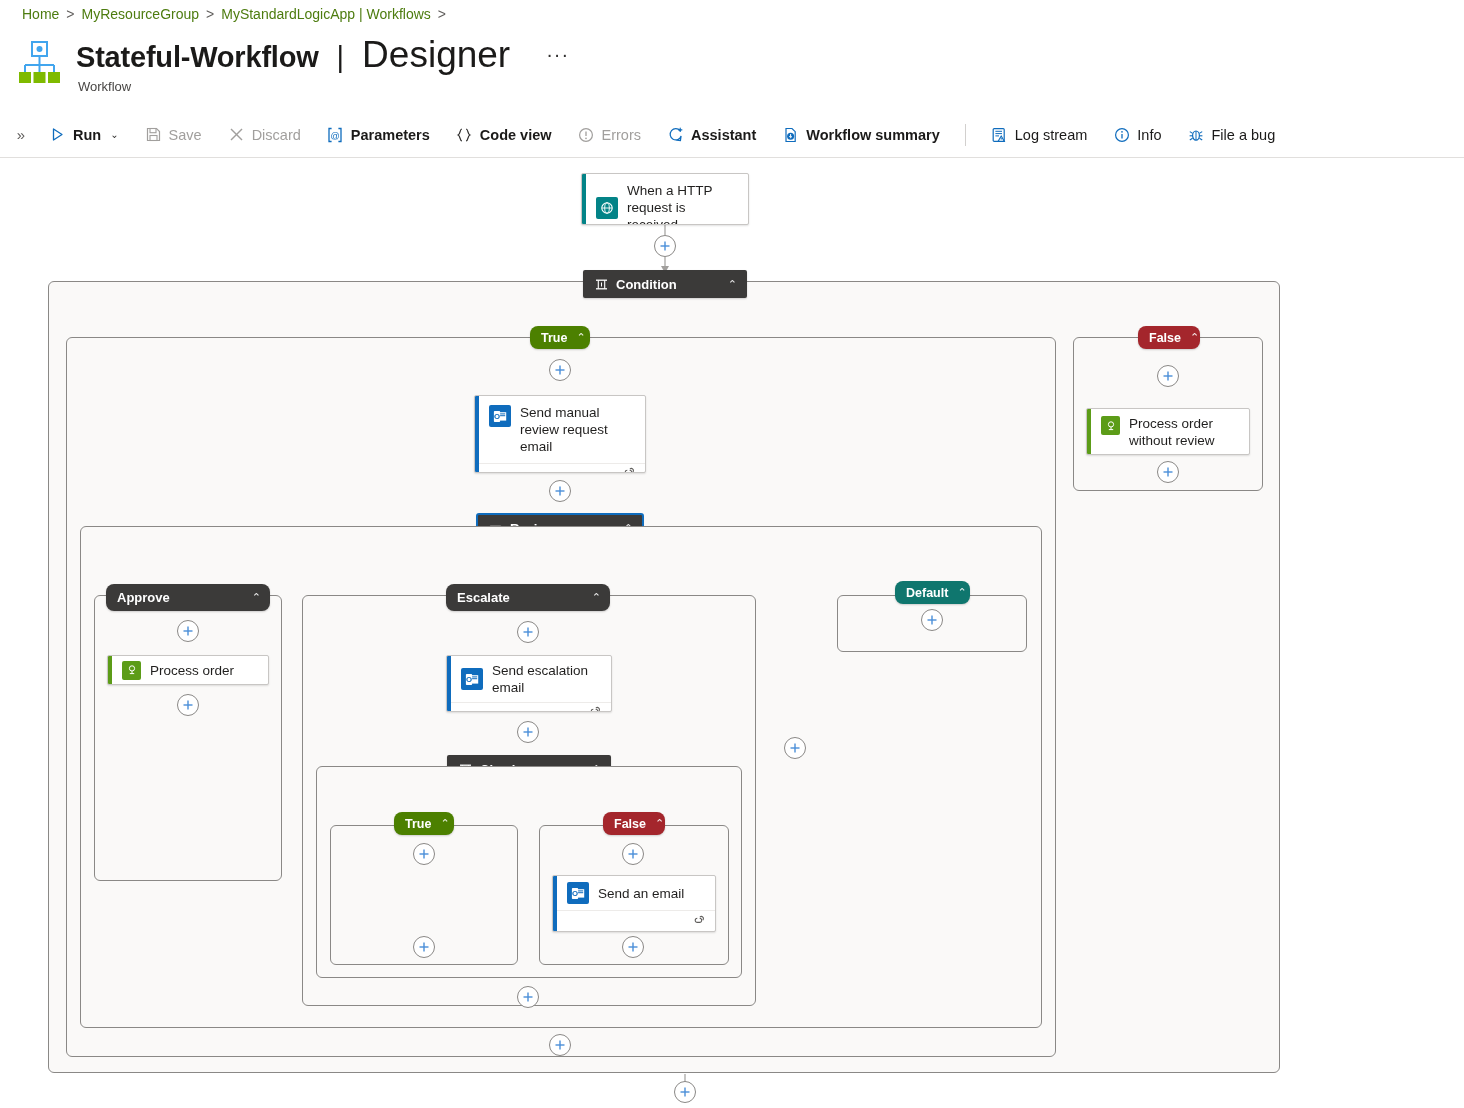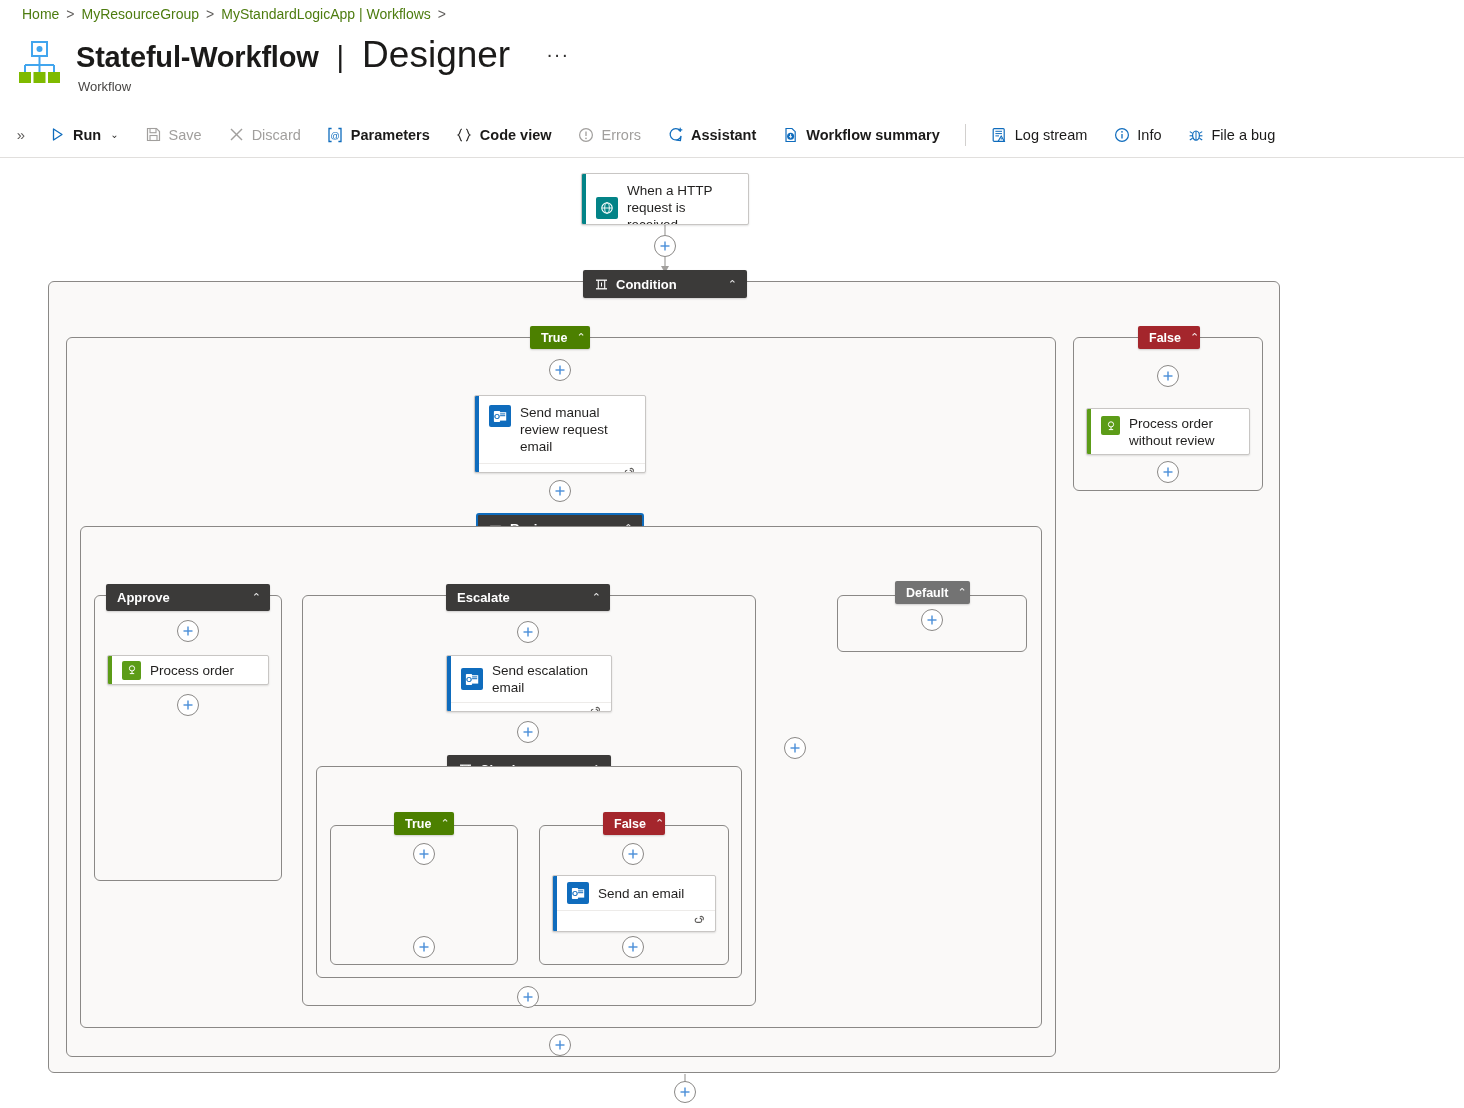--- a/index.html
+++ b/index.html
@@ -97,21 +97,21 @@
     box-shadow: 0 1px 2px rgba(0,0,0,0.18);
   }
   .hnode.selected { outline: 2px solid #0f6cbd; outline-offset: -1px; border-radius: 2px; }
   .hnode .hlabel { flex: 1; white-space: nowrap; }
   .hnode .hchev { font-size: 11px; color: #e6e6e6; font-weight: normal; }
   .hnode .hico { width: 14px; height: 14px; flex: none; display: flex;
                  align-items: center; justify-content: center; }
 
   
   .cnode {
-    position: absolute; border-radius: 2px; color: #ffffff;
+    position: absolute; border-radius: 8px; color: #ffffff;
     display: flex; align-items: center; gap: 9px;
     padding: 0 9px 0 11px; font-size: 12.5px; font-weight: bold;
     box-shadow: 0 1px 2px rgba(0,0,0,0.18);
   }
   .cnode .cchev { font-size: 11px; font-weight: normal; opacity: .9; }
 
   
   .plus {
     position: absolute; width: 22px; height: 22px; border-radius: 50%;
     background: #ffffff; border: 1px solid #8a8886;
@@ -609,21 +609,21 @@
   </div>
 
   <div class="plus" style="left:784px; top:578px;">
     <svg width="12" height="12" viewBox="0 0 12 12">
         <line x1="6" y1="1.5" x2="6" y2="10.5" stroke="#4a8fd8" stroke-width="1.4"></line>
         <line x1="1.5" y1="6" x2="10.5" y2="6" stroke="#4a8fd8" stroke-width="1.4"></line>
       </svg>
   </div>
 
   <div class="scope" style="left:837px; top:436px; width:190px; height:57px;"></div>
-  <div class="cnode" style="left:895px; top:422px; width:75px; height:23px; background:#737373; font-size:12.5px;">
+  <div class="cnode" style="left:895px; top:422px; width:75px; height:23px; background:#0f766e; font-size:12.5px;">
     <span class="hlabel" style="flex:1">Default</span>
     <span class="cchev">⌃</span>
   </div>
   <div class="plus" style="left:921px; top:450px;">
     <svg width="12" height="12" viewBox="0 0 12 12">
         <line x1="6" y1="1.5" x2="6" y2="10.5" stroke="#4a8fd8" stroke-width="1.4"></line>
         <line x1="1.5" y1="6" x2="10.5" y2="6" stroke="#4a8fd8" stroke-width="1.4"></line>
       </svg>
   </div>
 

